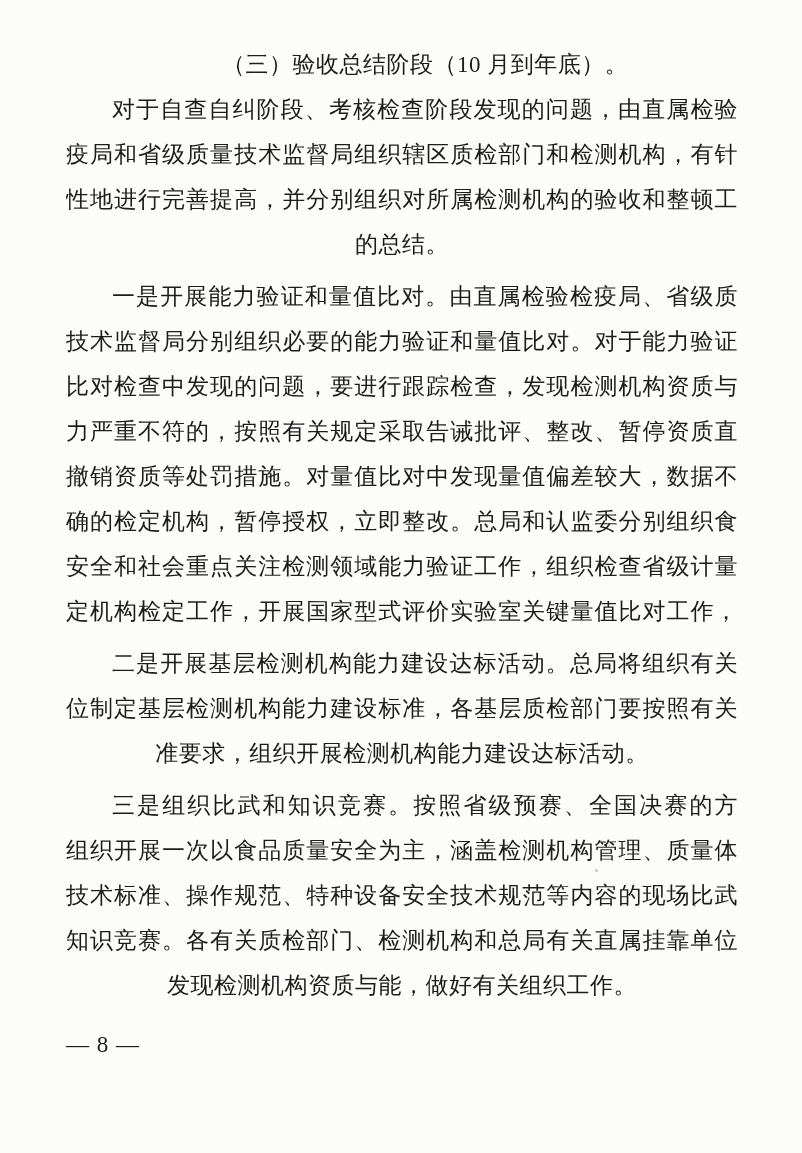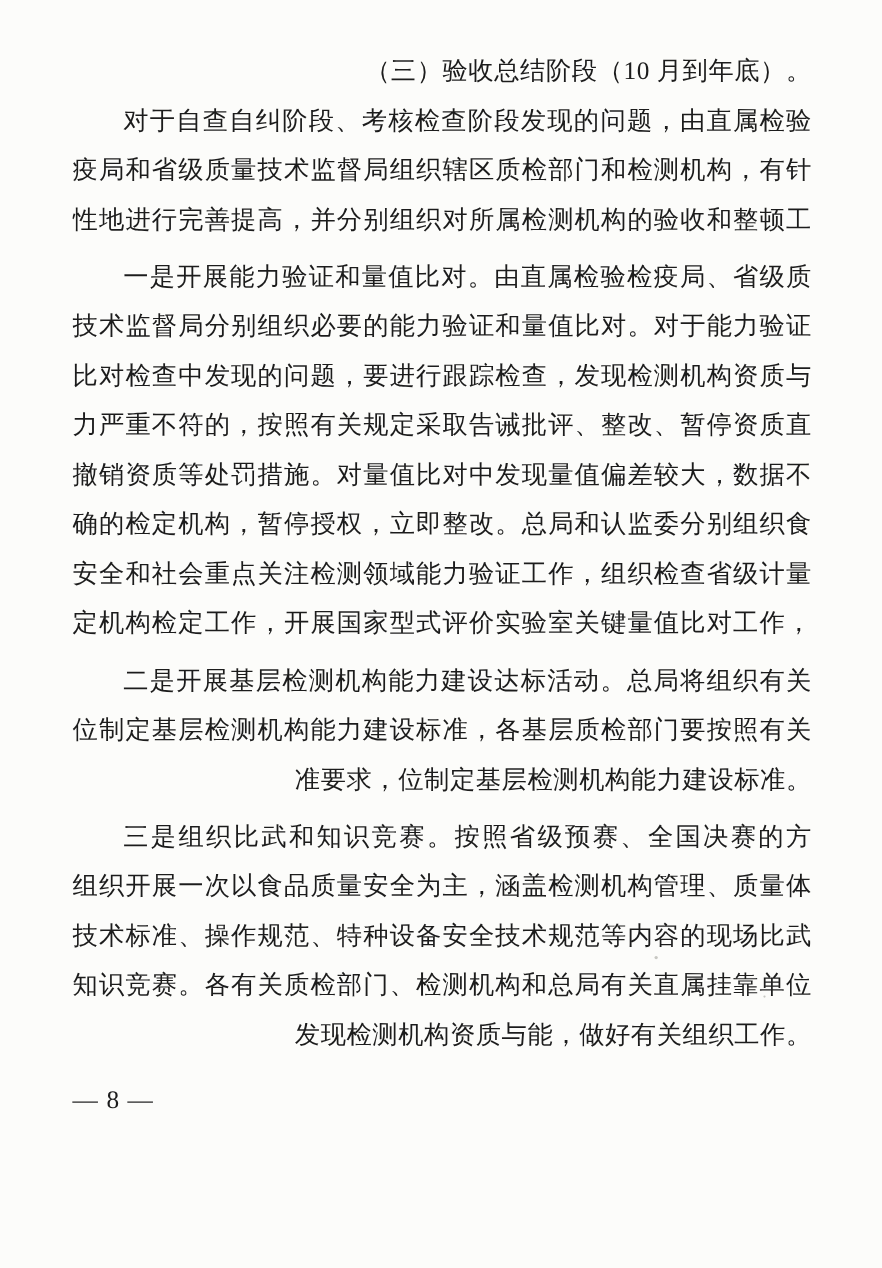--- a/index.html
+++ b/index.html
@@ -16,21 +16,21 @@
     position: relative;
   }
   .sheet {
     padding: 42px 64px 0 66px;
   }
   .line {
     font-size: 23px;
     line-height: 45px;
     height: 45px;
     overflow: hidden;
-    text-align: right;
+    text-align: center;
     letter-spacing: 0.5px;
   }
   .line.indent {
     text-indent: 2em;
   }
   .line.fill {
     text-align: justify;
     text-align-last: justify;
   }
   .para {
@@ -60,37 +60,38 @@
 <body>
 
 <div class="sheet">
 
   <div class="line indent">（三）验收总结阶段（10 月到年底）。</div>
 
   <div class="para para-first">
     <div class="line indent fill">对于自查自纠阶段、考核检查阶段发现的问题，由直属检验检</div>
     <div class="line fill">疫局和省级质量技术监督局组织辖区质检部门和检测机构，有针对</div>
     <div class="line fill">性地进行完善提高，并分别组织对所属检测机构的验收和整顿工作</div>
+    <div class="line">的总结。</div>
   </div>
 
   <div class="para">
     <div class="line indent fill">一是开展能力验证和量值比对。由直属检验检疫局、省级质量</div>
     <div class="line fill">技术监督局分别组织必要的能力验证和量值比对。对于能力验证及</div>
     <div class="line fill">比对检查中发现的问题，要进行跟踪检查，发现检测机构资质与能</div>
     <div class="line fill">力严重不符的，按照有关规定采取告诫批评、整改、暂停资质直至</div>
     <div class="line fill">撤销资质等处罚措施。对量值比对中发现量值偏差较大，数据不准</div>
     <div class="line fill">确的检定机构，暂停授权，立即整改。总局和认监委分别组织食品</div>
     <div class="line fill">安全和社会重点关注检测领域能力验证工作，组织检查省级计量检</div>
     <div class="line fill">定机构检定工作，开展国家型式评价实验室关键量值比对工作，质</div>
   </div>
 
   <div class="para">
     <div class="line indent fill">二是开展基层检测机构能力建设达标活动。总局将组织有关单</div>
     <div class="line fill">位制定基层检测机构能力建设标准，各基层质检部门要按照有关标</div>
-    <div class="line">准要求，位制定基层检测机构能力建设标准。</div>
+    <div class="line">准要求，组织开展检测机构能力建设达标活动。</div>
   </div>
 
   <div class="para">
     <div class="line indent fill">三是组织比武和知识竞赛。按照省级预赛、全国决赛的方式，</div>
     <div class="line fill">组织开展一次以食品质量安全为主，涵盖检测机构管理、质量体系、</div>
     <div class="line fill">技术标准、操作规范、特种设备安全技术规范等内容的现场比武和</div>
     <div class="line fill">知识竞赛。各有关质检部门、检测机构和总局有关直属挂靠单位按</div>
     <div class="line">发现检测机构资质与能，做好有关组织工作。</div>
   </div>
 

